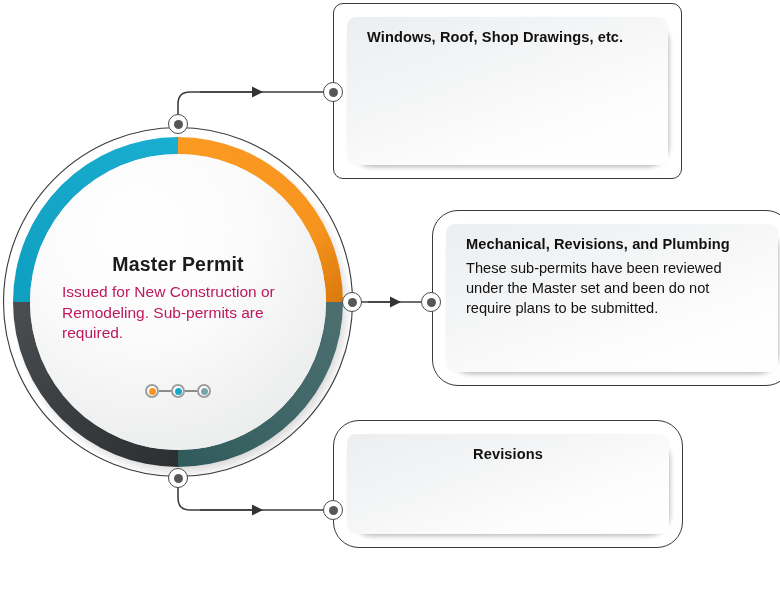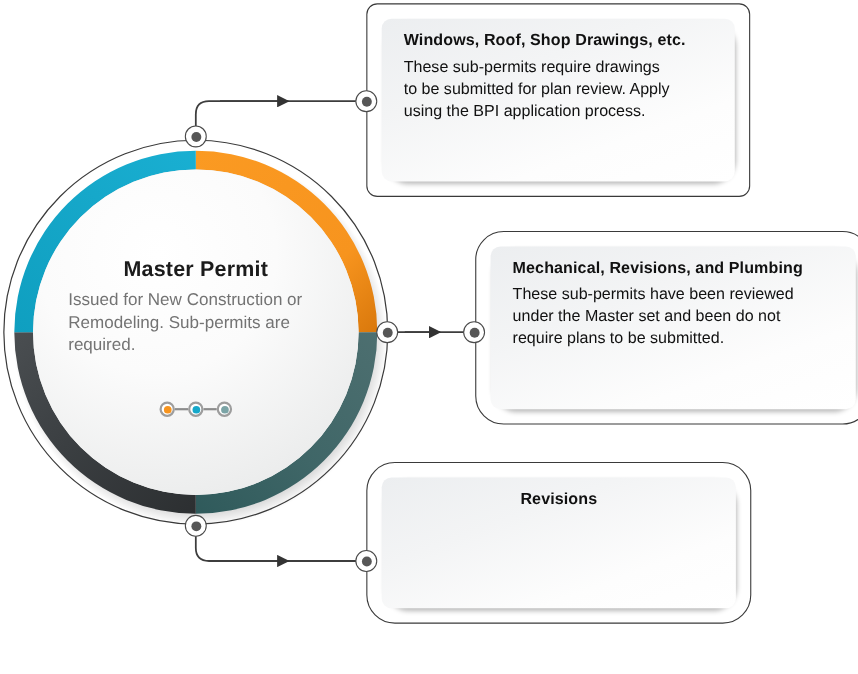--- a/index.html
+++ b/index.html
@@ -28,37 +28,37 @@
   #hub-face{
     position:absolute;
     left:17px;top:17px;
     width:296px;height:296px;
     border-radius:50%;
     background:radial-gradient(circle at 38% 26%, #ffffff 0%, #fbfbfb 38%, #eceded 78%, #e2e3e4 100%);
     z-index:4;
   }
   #hub-text{
     position:absolute;
-    left:17px;top:13px;
+    left:17px;top:32px;
     width:296px;height:296px;
     z-index:6;
     display:flex;flex-direction:column;align-items:center;
     box-sizing:border-box;
     padding-top:84px;
   }
   #hub-title{
     font-size:19.5px;
     font-weight:600;
     color:#1b1b1b;
     letter-spacing:.2px;
     margin-bottom:6px;
   }
   #hub-desc{
     font-size:15.5px;
-    color:#737373;
+    color:#be185d;
     line-height:1.33;
     width:268px;
     text-align:left;
     padding-left:18px;
     box-sizing:border-box;
   }
   #hub-dots{
     position:absolute;
     left:0;right:0;top:215px;
     display:flex;justify-content:center;align-items:center;
@@ -119,21 +119,21 @@
   #box-sub-permits .c-title{text-align:left;padding-left:4px;}
   #box-sub-permits .c-body{text-align:left;padding-left:4px;}
 
   
   #box-mep{left:432px;top:210px;width:360px;height:176px;border-radius:26px;}
   #box-mep .band{background:#16a8ca;border-radius:22px;}
   #box-mep .c-title{text-align:left;padding-left:4px;}
   #box-mep .c-body{text-align:left;padding-left:4px;}
 
   
-  #box-revisions{left:333px;top:420px;width:350px;height:147px;border-radius:26px;}
+  #box-revisions{left:333px;top:420px;width:350px;height:128px;border-radius:26px;}
   #box-revisions .band{background:#7ba4a6;border-radius:22px;}
   #box-revisions .c-title{text-align:center;}
   #box-revisions .c-body{text-align:left;padding-left:2px;}
 
   
   .node{
     position:absolute;
     width:20px;height:20px;
     margin-left:-10px;margin-top:-10px;
     border-radius:50%;
@@ -236,23 +236,20 @@
     <path d="M368,302 L400,302" fill="none" stroke="#3d3d3d" stroke-width="1.6" marker-end="url(#arrow)"></path>
 
     <path d="M178,478 L178,498 Q178,510 190,510 L333,510" fill="none" stroke="#3d3d3d" stroke-width="1.6"></path>
     <path d="M200,510 L262,510" fill="none" stroke="#3d3d3d" stroke-width="1.6" marker-end="url(#arrow)"></path>
   </svg>
 
   <div class="callout" id="box-sub-permits">
     <div class="band"></div>
     <div class="inner">
       <p class="c-title">Windows, Roof, Shop Drawings, etc.</p>
-      <p class="c-body">These sub-permits require drawings
-to be submitted for plan review.  Apply
-using the BPI application process.</p>
     </div>
   </div>
 
   <div class="callout" id="box-mep">
     <div class="band"></div>
     <div class="inner">
       <p class="c-title">Mechanical, Revisions, and Plumbing</p>
       <p class="c-body">These sub-permits have been reviewed
 under the Master set and been do not
 require plans to be submitted.</p>

